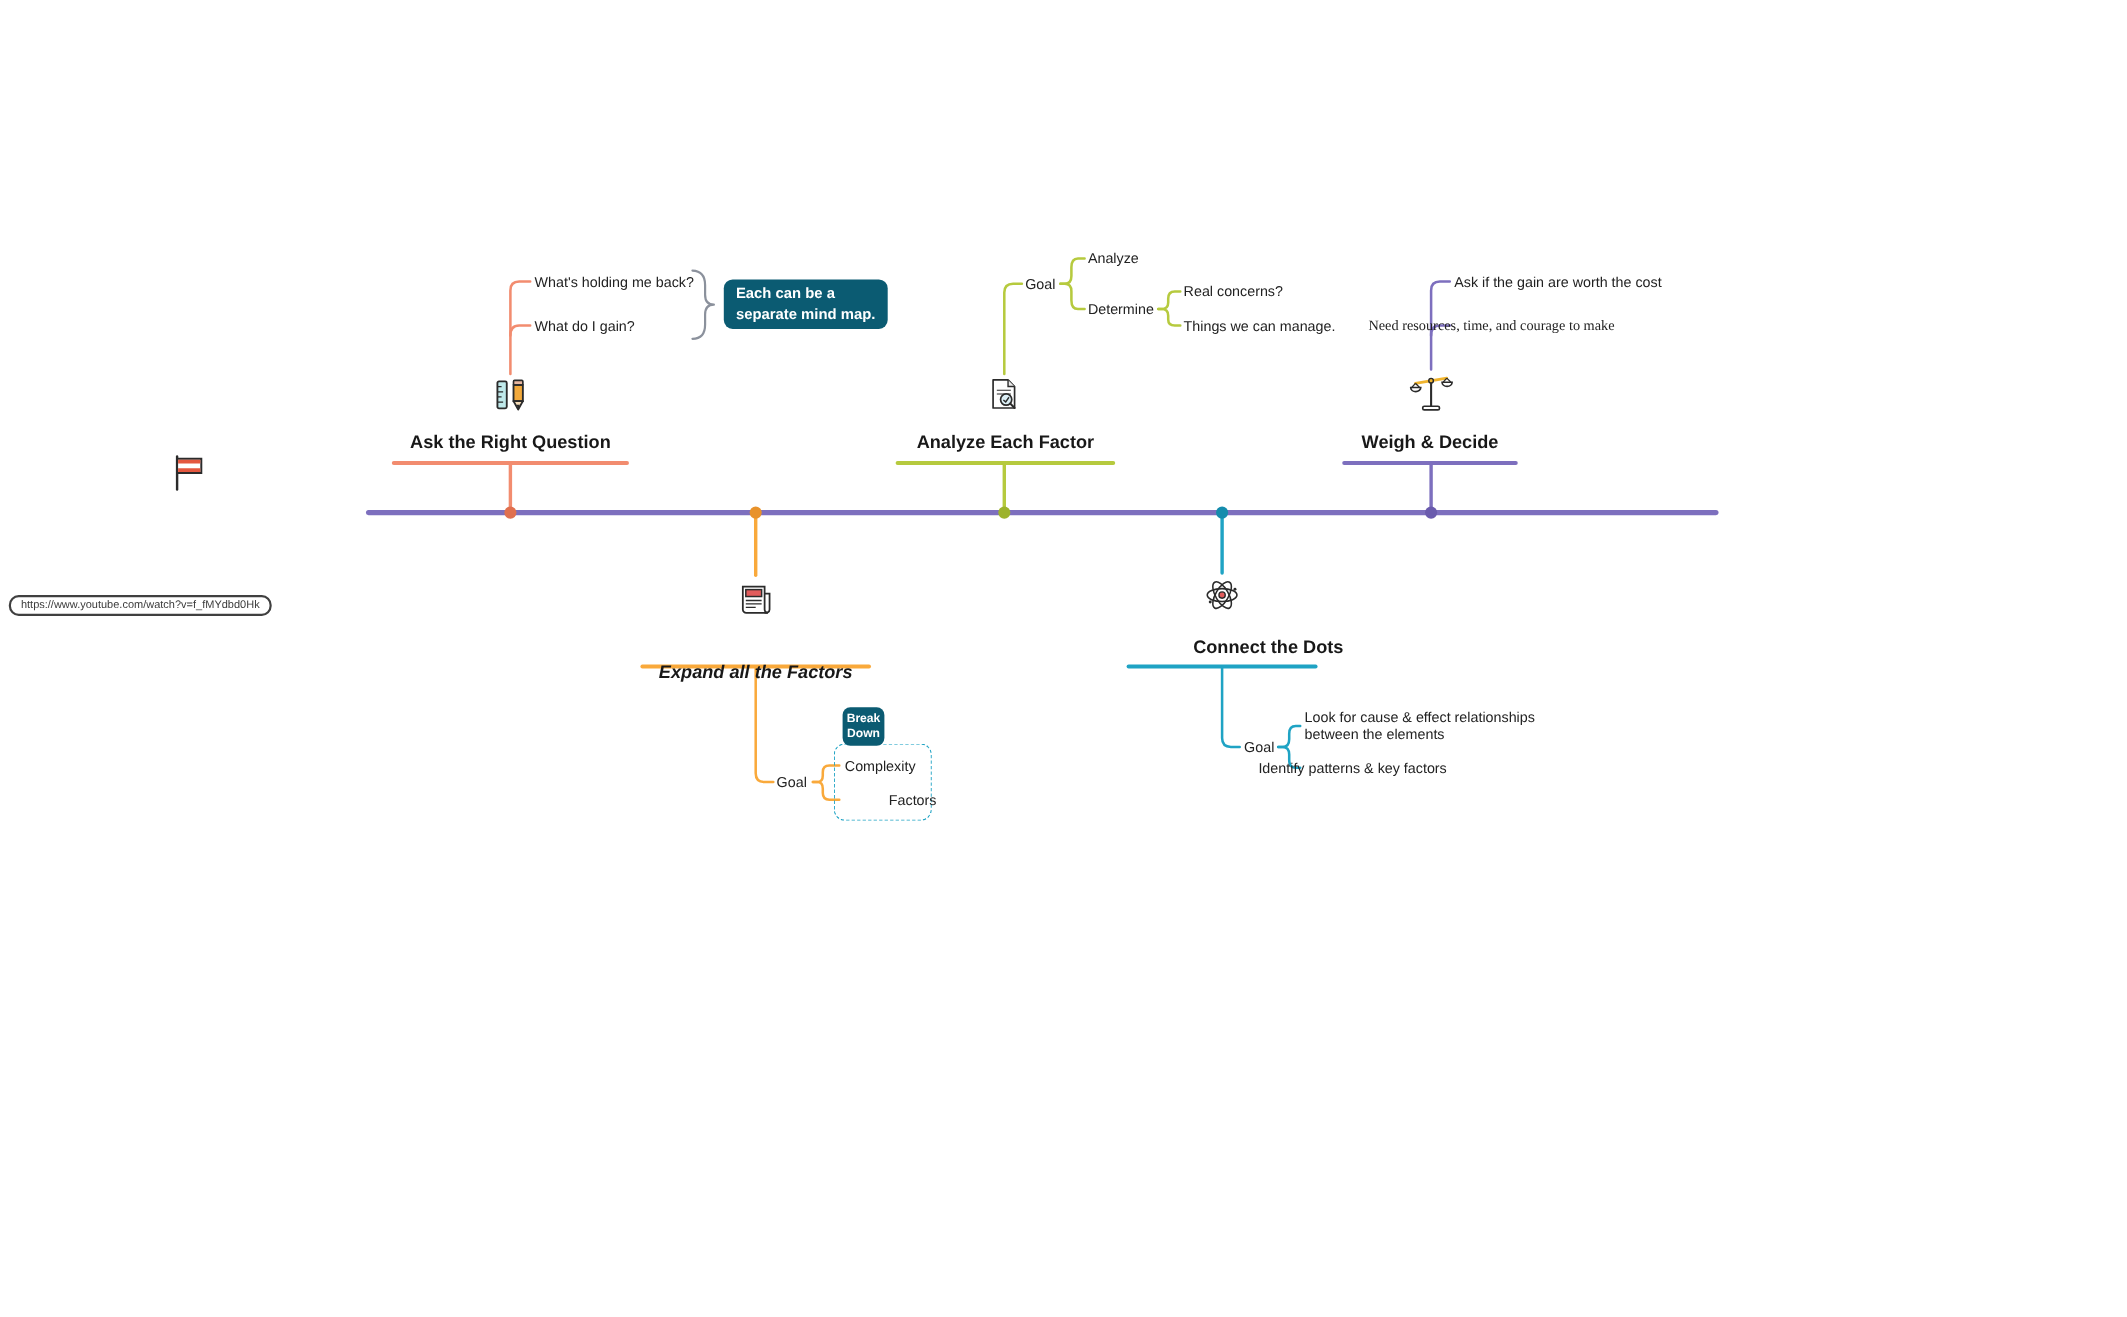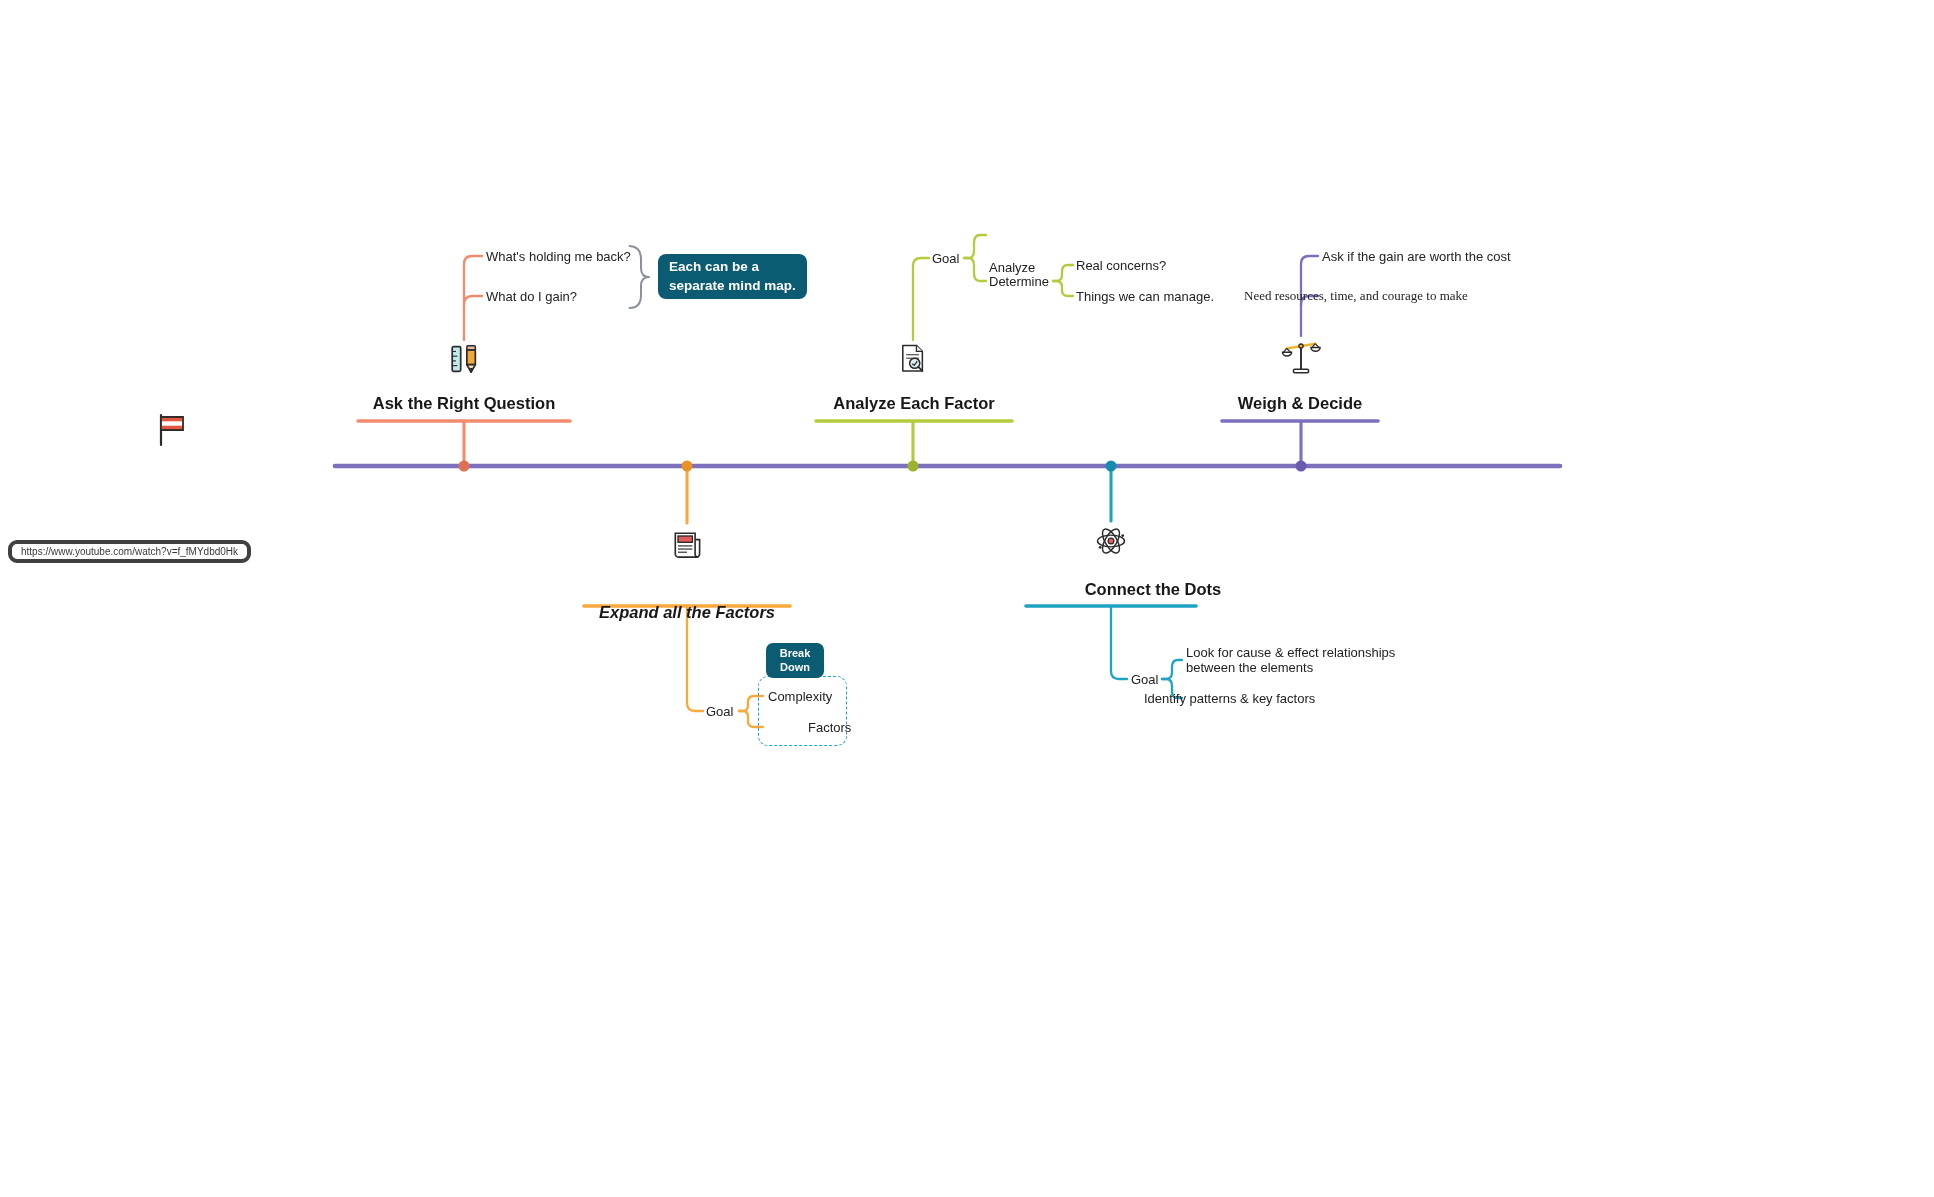--- a/index.html
+++ b/index.html
@@ -21,21 +21,21 @@
   .s1{stroke:var(--salmon);} .s2{stroke:var(--orange);} .s3{stroke:var(--olive);}
   .s4{stroke:var(--teal);} .s5{stroke:var(--purple);}
   .under{stroke-width:3.6;} .main{stroke-width:3.1;} .thin{stroke-width:2.3;}
   .brace{stroke:#8b919c;stroke-width:2;}
   .abs{position:absolute;}
   .vcenter{transform:translateY(-50%);}
   .node-title{font-size:16.5px;font-weight:700;text-align:center;white-space:nowrap;color:#181818;}
   .lbl{font-size:13px;font-weight:500;white-space:nowrap;color:#222;}
   .lbl.wrap{white-space:normal;line-height:14.5px;}
   .root-title{font-size:24.5px;font-weight:700;line-height:30px;text-align:center;color:#141414;letter-spacing:.2px;}
-  .url-pill{display:inline-block;font-size:10px;color:#3a3a3a;border:4px solid #404040;border-radius:9px;
+  .url-pill{display:inline-block;font-size:10px;color:#3a3a3a;border:2px solid #404040;border-radius:9px;
     padding:2px 9px;background:#fff;white-space:nowrap;cursor:pointer;}
   .note-box{background:var(--darkteal);color:#fff;border-radius:8px;padding:4px 11px;
     font-size:13.5px;font-weight:700;line-height:18.5px;white-space:nowrap;}
   .badge{background:var(--darkteal);color:#fff;border-radius:7px;text-align:center;
     font-size:11px;font-weight:700;line-height:13.5px;padding-top:4px;}
   .dashed-group{border:1.6px dashed var(--teal);border-radius:10px;background:transparent;}
   .icon{display:block;}
 </style>
 </head>
 <body>
@@ -123,41 +123,41 @@
       <path d="M7 7 H29 V30 a3.5 3.5 0 0 0 3.5 3.5 H10.5 A3.5 3.5 0 0 1 7 30 Z" fill="#fff" stroke="#2b2b2b" stroke-width="1.8"></path>
       <rect x="10" y="10" width="16" height="7" fill="#E25C5C" stroke="#2b2b2b" stroke-width="1.5"></rect>
       <line x1="10" y1="21" x2="26" y2="21" stroke="#2b2b2b" stroke-width="1.3"></line>
       <line x1="10" y1="24.5" x2="26" y2="24.5" stroke="#2b2b2b" stroke-width="1.3"></line>
       <line x1="10" y1="28" x2="20" y2="28" stroke="#2b2b2b" stroke-width="1.3"></line>
     </svg>
   </div>
   <div class="abs node-title vcenter" style="left:584px;top:612px;width:206px;font-style:italic;">Expand all the Factors</div>
   <div class="abs lbl vcenter" style="left:706px;top:711px;">Goal</div>
   <div class="abs dashed-group" style="left:758px;top:676px;width:89px;height:70px;"></div>
-  <div class="abs badge" style="left:766px;top:643px;width:58px;height:35px;">
+  <div class="abs badge" style="left:766px;top:643px;width:38px;height:35px;">
     <div>Break</div>
     <div>Down</div>
   </div>
   <div class="abs lbl vcenter" style="left:768px;top:696px;">Complexity</div>
   <div class="abs lbl vcenter" style="left:768px;top:727px;margin-left:40px;">Factors</div>
 
   <div class="abs" style="left:896px;top:342px;width:34px;height:34px;">
     <svg class="icon" width="34" height="34" viewBox="0 0 40 40">
       <path d="M8 4 H24 L31 11 V34 H8 Z" fill="#fff" stroke="#2b2b2b" stroke-width="1.8" stroke-linejoin="round"></path>
       <path d="M24 4 V11 H31" fill="#eaeaea" stroke="#2b2b2b" stroke-width="1.5"></path>
       <line x1="12" y1="15" x2="27" y2="15" stroke="#2b2b2b" stroke-width="1.2"></line>
       <line x1="12" y1="19" x2="27" y2="19" stroke="#2b2b2b" stroke-width="1.2"></line>
       <circle cx="22" cy="25" r="6" fill="#DCEFF6" stroke="#2b2b2b" stroke-width="1.8"></circle>
       <polyline points="19,25.5 21.5,27.5 25,22.5" fill="none" stroke="#2b2b2b" stroke-width="1.5"></polyline>
       <line x1="26.3" y1="29.3" x2="31" y2="34" stroke="#2b2b2b" stroke-width="2.2" stroke-linecap="round"></line>
     </svg>
   </div>
   <div class="abs node-title vcenter" style="left:816px;top:403px;width:196px;">Analyze Each Factor</div>
   <div class="abs lbl vcenter" style="left:932px;top:258px;">Goal</div>
-  <div class="abs lbl vcenter" style="left:989px;top:235px;margin-top:32px;">Analyze</div>
+  <div class="abs lbl vcenter" style="left:989px;top:235px;">Analyze</div>
   <div class="abs lbl vcenter" style="left:989px;top:281px;">Determine</div>
   <div class="abs lbl vcenter" style="left:1076px;top:265px;">Real concerns?</div>
   <div class="abs lbl vcenter" style="left:1076px;top:296px;">Things we can manage.</div>
 
   <div class="abs" style="left:1093px;top:523px;width:36px;height:36px;">
     <svg class="icon" width="36" height="36" viewBox="0 0 40 40">
       <g fill="none" stroke="#2b2b2b" stroke-width="1.6">
         <ellipse cx="20" cy="20" rx="15" ry="6.5"></ellipse>
         <ellipse cx="20" cy="20" rx="15" ry="6.5" transform="rotate(60 20 20)"></ellipse>
         <ellipse cx="20" cy="20" rx="15" ry="6.5" transform="rotate(-60 20 20)"></ellipse>

